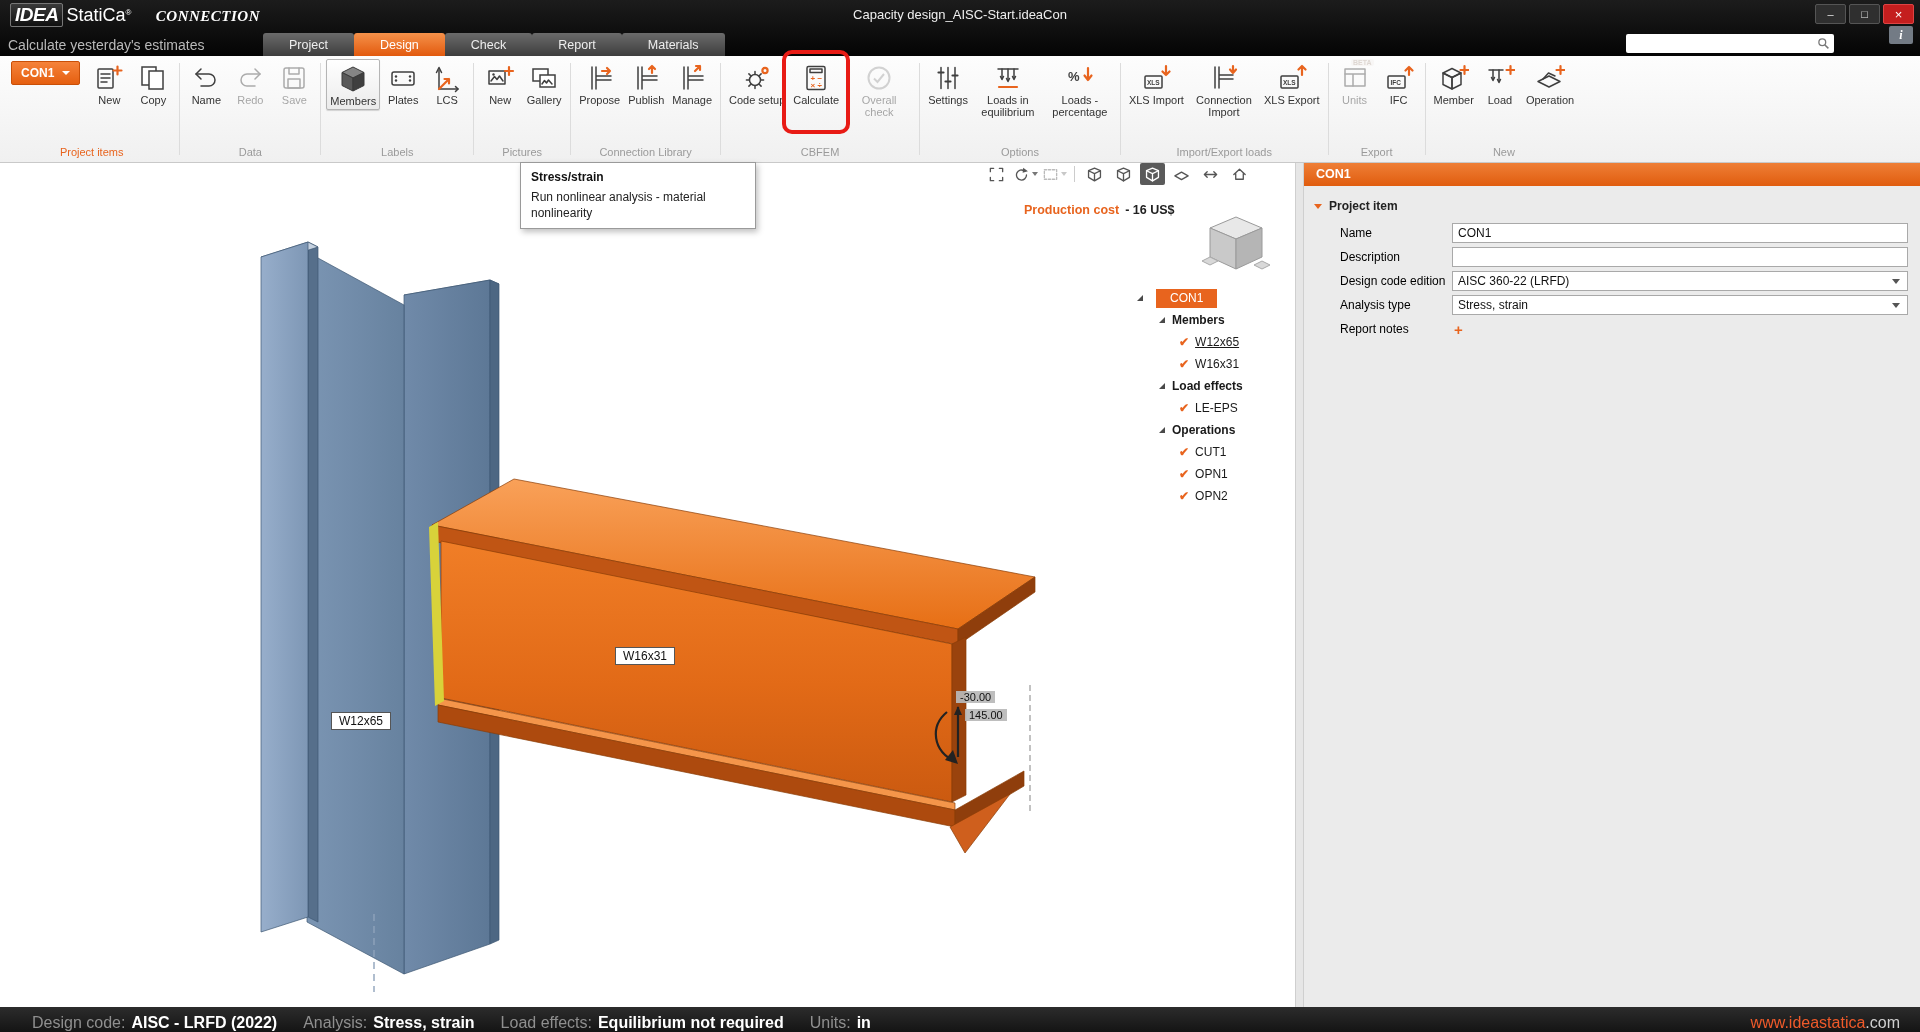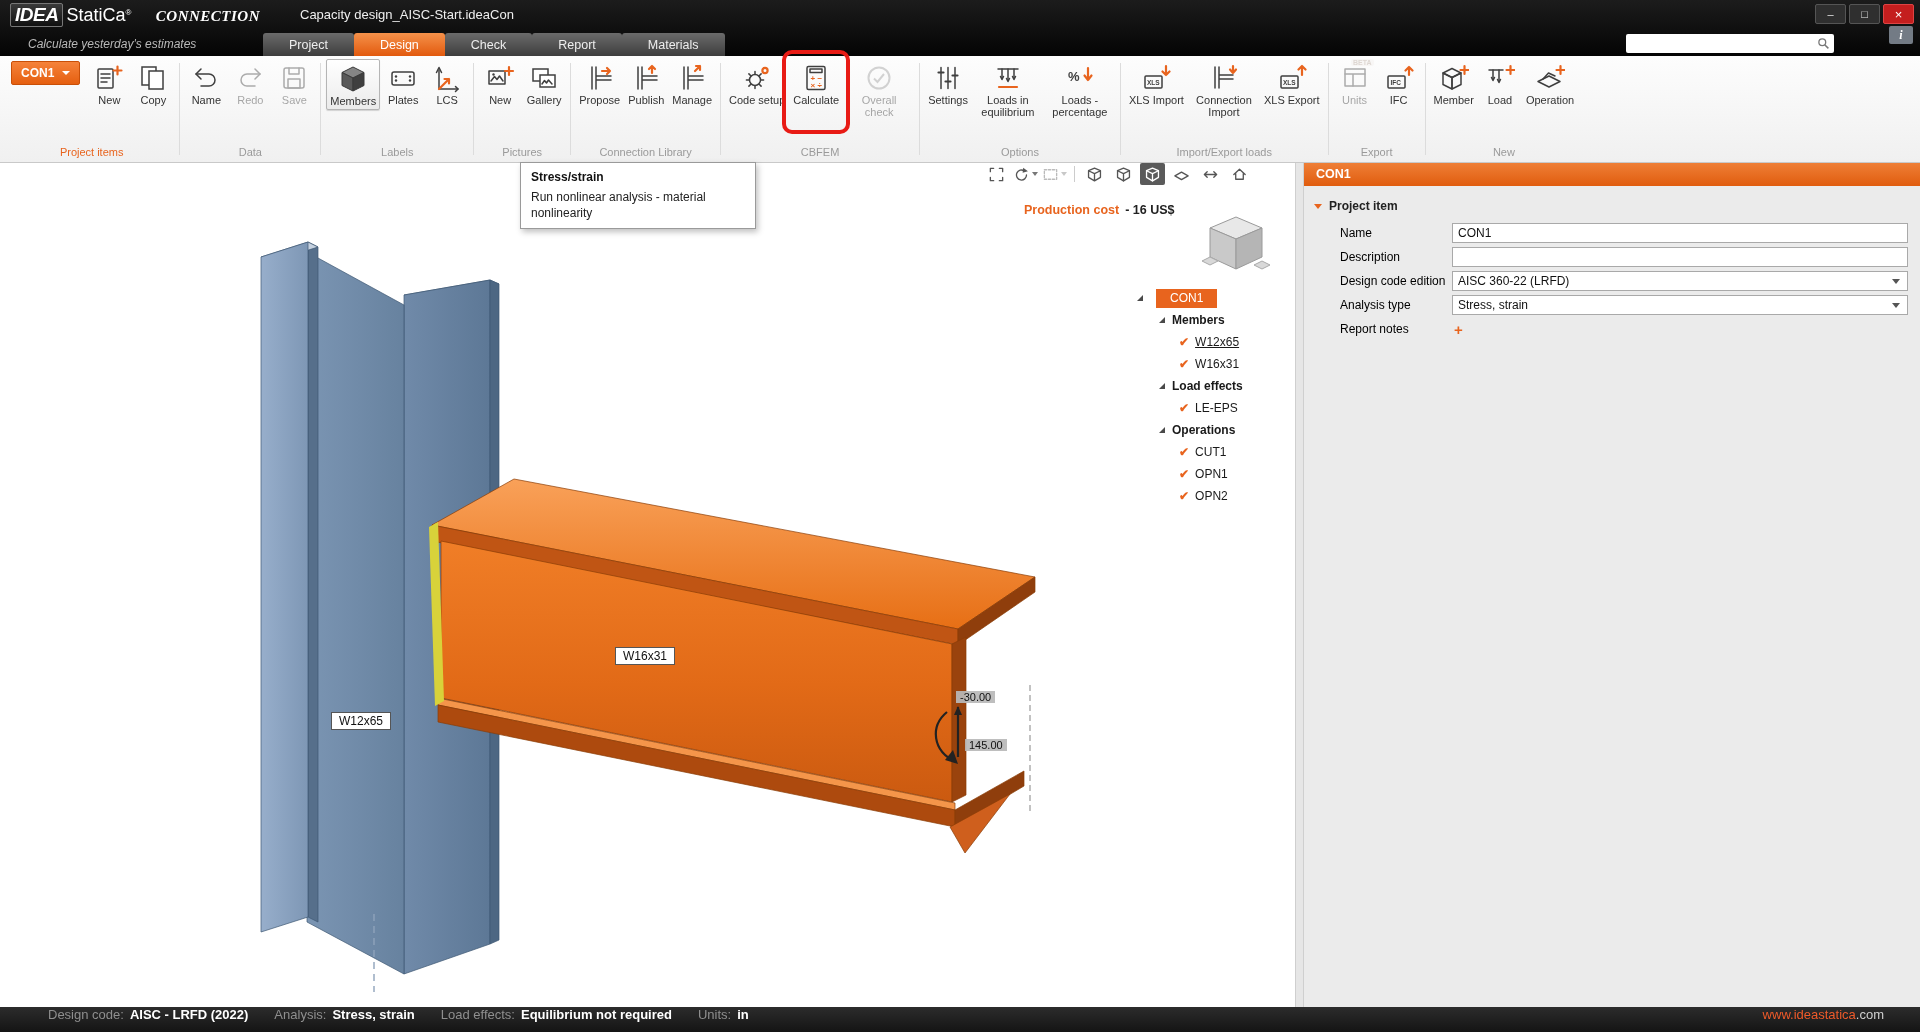--- a/index.html
+++ b/index.html
@@ -9,22 +9,22 @@
 
   
   .topbar{position:absolute;top:0;left:0;right:0;height:56px;
     background:linear-gradient(#1c1c1c,#040404);z-index:10;}
   .logo{position:absolute;left:10px;top:4px;color:#fff;white-space:nowrap;}
   .logo-idea{font-size:19px;font-weight:bold;font-style:italic;letter-spacing:-.5px;
     background:linear-gradient(#3a3a3a,#101010);border:1px solid #777;border-radius:2px;padding:0 4px 1px;}
   .logo-statica{font-size:18px;margin-left:3px;}
   .logo-reg{font-size:8px;vertical-align:super;}
   .logo-conn{font-size:15px;font-weight:bold;font-style:italic;margin-left:20px;letter-spacing:.5px;font-family:Liberation Serif, serif;}
-  .tagline{position:absolute;left:28px;top:37px;font-size:12px;font-style:italic;color:#b9b9b9;}
-  .doc-title{position:absolute;top:7px;left:300px;right:300px;text-align:left;color:#efefef;font-size:13px;}
+  .tagline{position:absolute;left:8px;top:37px;font-size:14px;color:#b9b9b9;}
+  .doc-title{position:absolute;top:7px;left:300px;right:300px;text-align:center;color:#efefef;font-size:13px;}
   .winbtns{position:absolute;top:4px;right:6px;display:flex;gap:3px;}
   .wb{width:29px;height:18px;display:flex;align-items:center;justify-content:center;
     font-size:11px;color:#e6e6e6;background:#2f2f2f;border:1px solid #555;border-radius:2px;cursor:default;}
   .wb.close{background:#c41e1e;border-color:#d44;color:#fff;font-size:13px;}
   .infobtn{position:absolute;top:26px;right:7px;width:24px;height:18px;background:#737b85;color:#fff;
     font-family:"Liberation Serif",serif;font-style:italic;font-weight:bold;font-size:12px;
     display:flex;align-items:center;justify-content:center;border-radius:2px;}
   .tabs{position:absolute;left:263px;bottom:0;display:flex;}
   .tab{height:23px;padding:0 26px;display:flex;align-items:center;font-size:12.5px;color:#eee;
     background:linear-gradient(#6b6b6b,#3d3d3d);border-radius:3px 3px 0 0;}
@@ -112,21 +112,21 @@
   .prow{display:flex;align-items:center;height:24px;padding-left:36px;font-size:12px;}
   .plabel{width:112px;color:#000000;}
   .pctrl{box-sizing:border-box;width:456px;height:20px;border:1px solid #a9a9a9;background:#fff;
     font-size:12px;font-family:inherit;padding:0 5px;color:#111;}
   .pselect{display:flex;align-items:center;justify-content:space-between;padding-right:7px;}
   .scaret{width:0;height:0;border-left:4px solid transparent;border-right:4px solid transparent;border-top:5px solid #555;}
   .pplus{color:var(--orange);font-weight:bold;font-size:15px;margin-left:2px;}
 
   
   .status{position:absolute;left:0;right:0;bottom:0;height:25px;background:linear-gradient(#2c2c2c,#141414);
-    display:flex;align-items:flex-start;font-size:13px;padding:0 36px;}
+    display:flex;align-items:flex-end;font-size:16px;padding:0 20px;}
   .sgroup{display:flex;gap:26px;margin-left:12px;}
   .slbl{color:#8f8f8f;margin-right:6px;}
   .sval{color:#fff;font-weight:bold;}
   .site{margin-left:auto;}
   .site-o{color:#ef5a2a;}
   .site-c{color:#d0d0d0;}
 </style>
 </head>
 <body>
 
@@ -631,21 +631,21 @@
           </div>
           <div class="trow lvl2">
             <span class="chk">✔</span>
             <span class="tlabel">OPN2</span>
           </div>
         </div>
 
       <div class="mlabel" style="left:331px;top:551px">W12x65</div>
       <div class="mlabel" style="left:615px;top:486px">W16x31</div>
       <div class="dlabel" style="left:956px;top:530px">-30.00</div>
-      <div class="dlabel" style="left:965px;top:578px">145.00</div>
+      <div class="dlabel" style="left:965px;top:548px">145.00</div>
     </div>
 
     <div class="splitter"></div>
 
     <div class="props">
       <div class="phead">CON1</div>
       <div class="psection">
         <span class="chev"></span>
         <span>Project item</span>
       </div>

